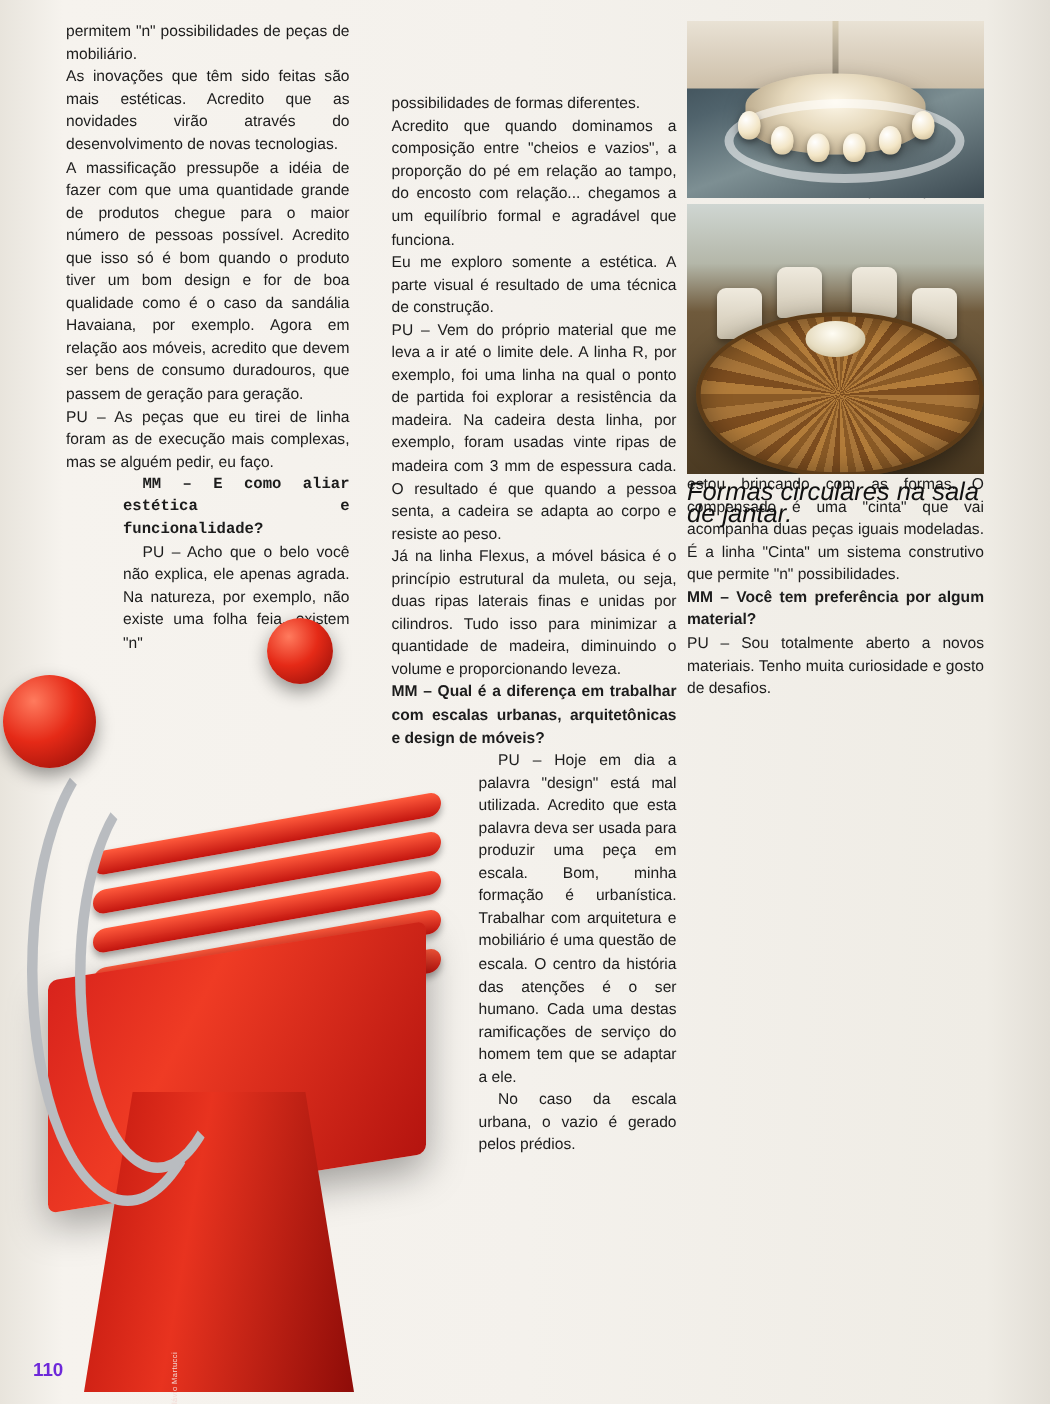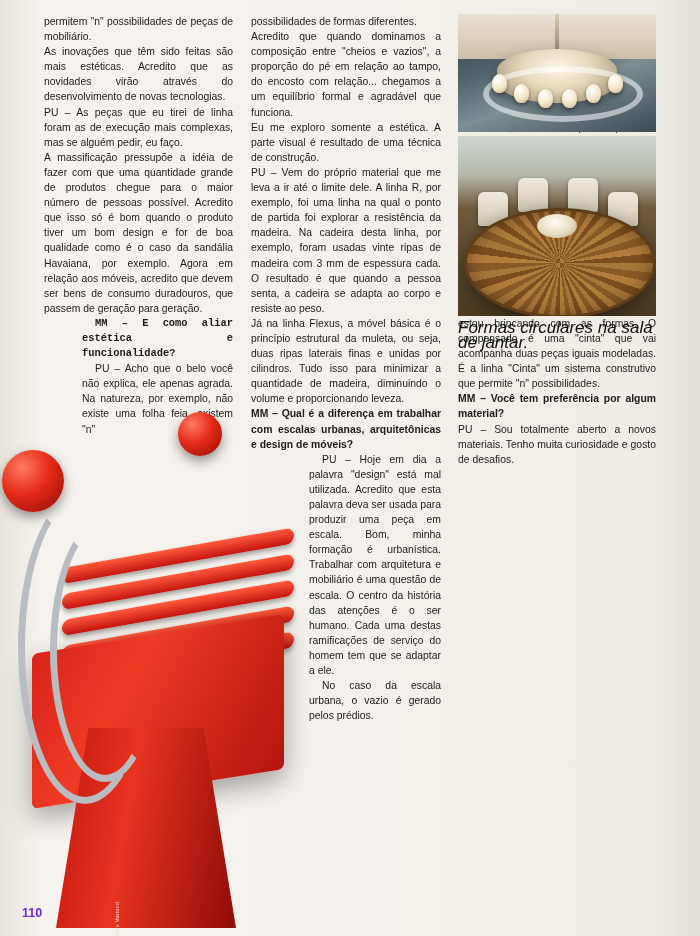--- a/index.html
+++ b/index.html
@@ -27,21 +27,21 @@
   }
   .col{
     position:absolute;
     top:0;
     font-size:10.4px;
     line-height:15.1px;
     color:#1c1c1c;
     text-align:justify;
   }
   .col1{left:44px;width:189px;}
-  .col2{left:251px;width:190px;}
+  .col2{left:261px;width:190px;margin-top:48px;}
   .col3{left:458px;width:198px;}
   .col p{margin:0 0 0 0;text-indent:0;}
   .col p.ind{text-indent:13px;}
   .q{font-weight:bold;}
   .photo{
     position:absolute;
     overflow:hidden;
     background:#ccc;
   }
   
@@ -154,22 +154,22 @@
 </head>
 <body>
 
 <div class="page">
 
   <div class="cols">
 
     <div class="col col1">
         <p>permitem "n" possibilidades de peças de mobiliário.</p>
         <p>As inovações que têm sido feitas são mais estéticas. Acredito que as novidades virão através do desenvolvimento de novas tecnologias.</p>
+        <p>A massificação pressupõe a idéia de fazer com que uma quantidade grande de produtos chegue para o maior número de pessoas possível. Acredito que isso só é bom quando o produto tiver um bom design e for de boa qualidade como é o caso da sandália Havaiana, por exemplo. Agora em relação aos móveis, acredito que devem ser bens de consumo duradouros, que passem de geração para geração.</p>
         <p>PU – As peças que eu tirei de linha foram as de execução mais complexas, mas se alguém pedir, eu faço.</p>
-        <p>A massificação pressupõe a idéia de fazer com que uma quantidade grande de produtos chegue para o maior número de pessoas possível. Acredito que isso só é bom quando o produto tiver um bom design e for de boa qualidade como é o caso da sandália Havaiana, por exemplo. Agora em relação aos móveis, acredito que devem ser bens de consumo duradouros, que passem de geração para geração.</p>
         <p class="q ind" style="padding-left: 38px; font-family: Liberation Mono, monospace;">MM – E como aliar estética e funcionalidade?</p>
         <p class="ind" style="padding-left: 38px;">PU – Acho que o belo você não explica, ele apenas agrada. Na natureza, por exemplo, não existe uma folha feia, existem "n"</p>
       </div>
     <div class="col col2">
         <p>possibilidades de formas diferentes.</p>
         <p>Acredito que quando dominamos a composição entre "cheios e vazios", a proporção do pé em relação ao tampo, do encosto com relação... chegamos a um equilíbrio formal e agradável que funciona.</p>
         <p>Eu me exploro somente a estética. A parte visual é resultado de uma técnica de construção.</p>
         <p>PU – Vem do próprio material que me leva a ir até o limite dele. A linha R, por exemplo, foi uma linha na qual o ponto de partida foi explorar a resistência da madeira. Na cadeira desta linha, por exemplo, foram usadas vinte ripas de madeira com 3 mm de espessura cada. O resultado é que quando a pessoa senta, a cadeira se adapta ao corpo e resiste ao peso.</p>
         <p>Já na linha Flexus, a móvel básica é o princípio estrutural da muleta, ou seja, duas ripas laterais finas e unidas por cilindros. Tudo isso para minimizar a quantidade de madeira, diminuindo o volume e proporcionando leveza.</p>
         <p class="q">MM – Qual é a diferença em trabalhar com escalas urbanas, arquitetônicas e design de móveis?</p>

